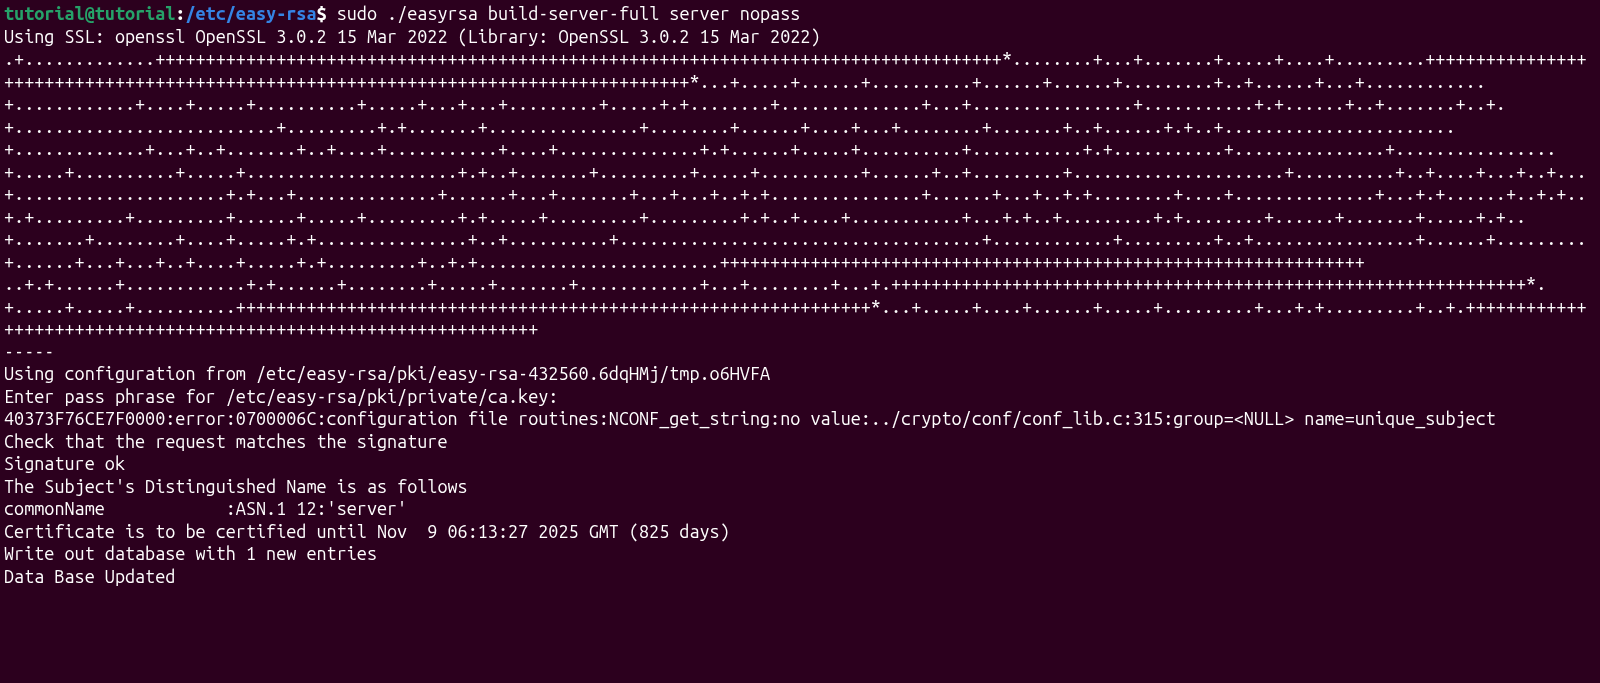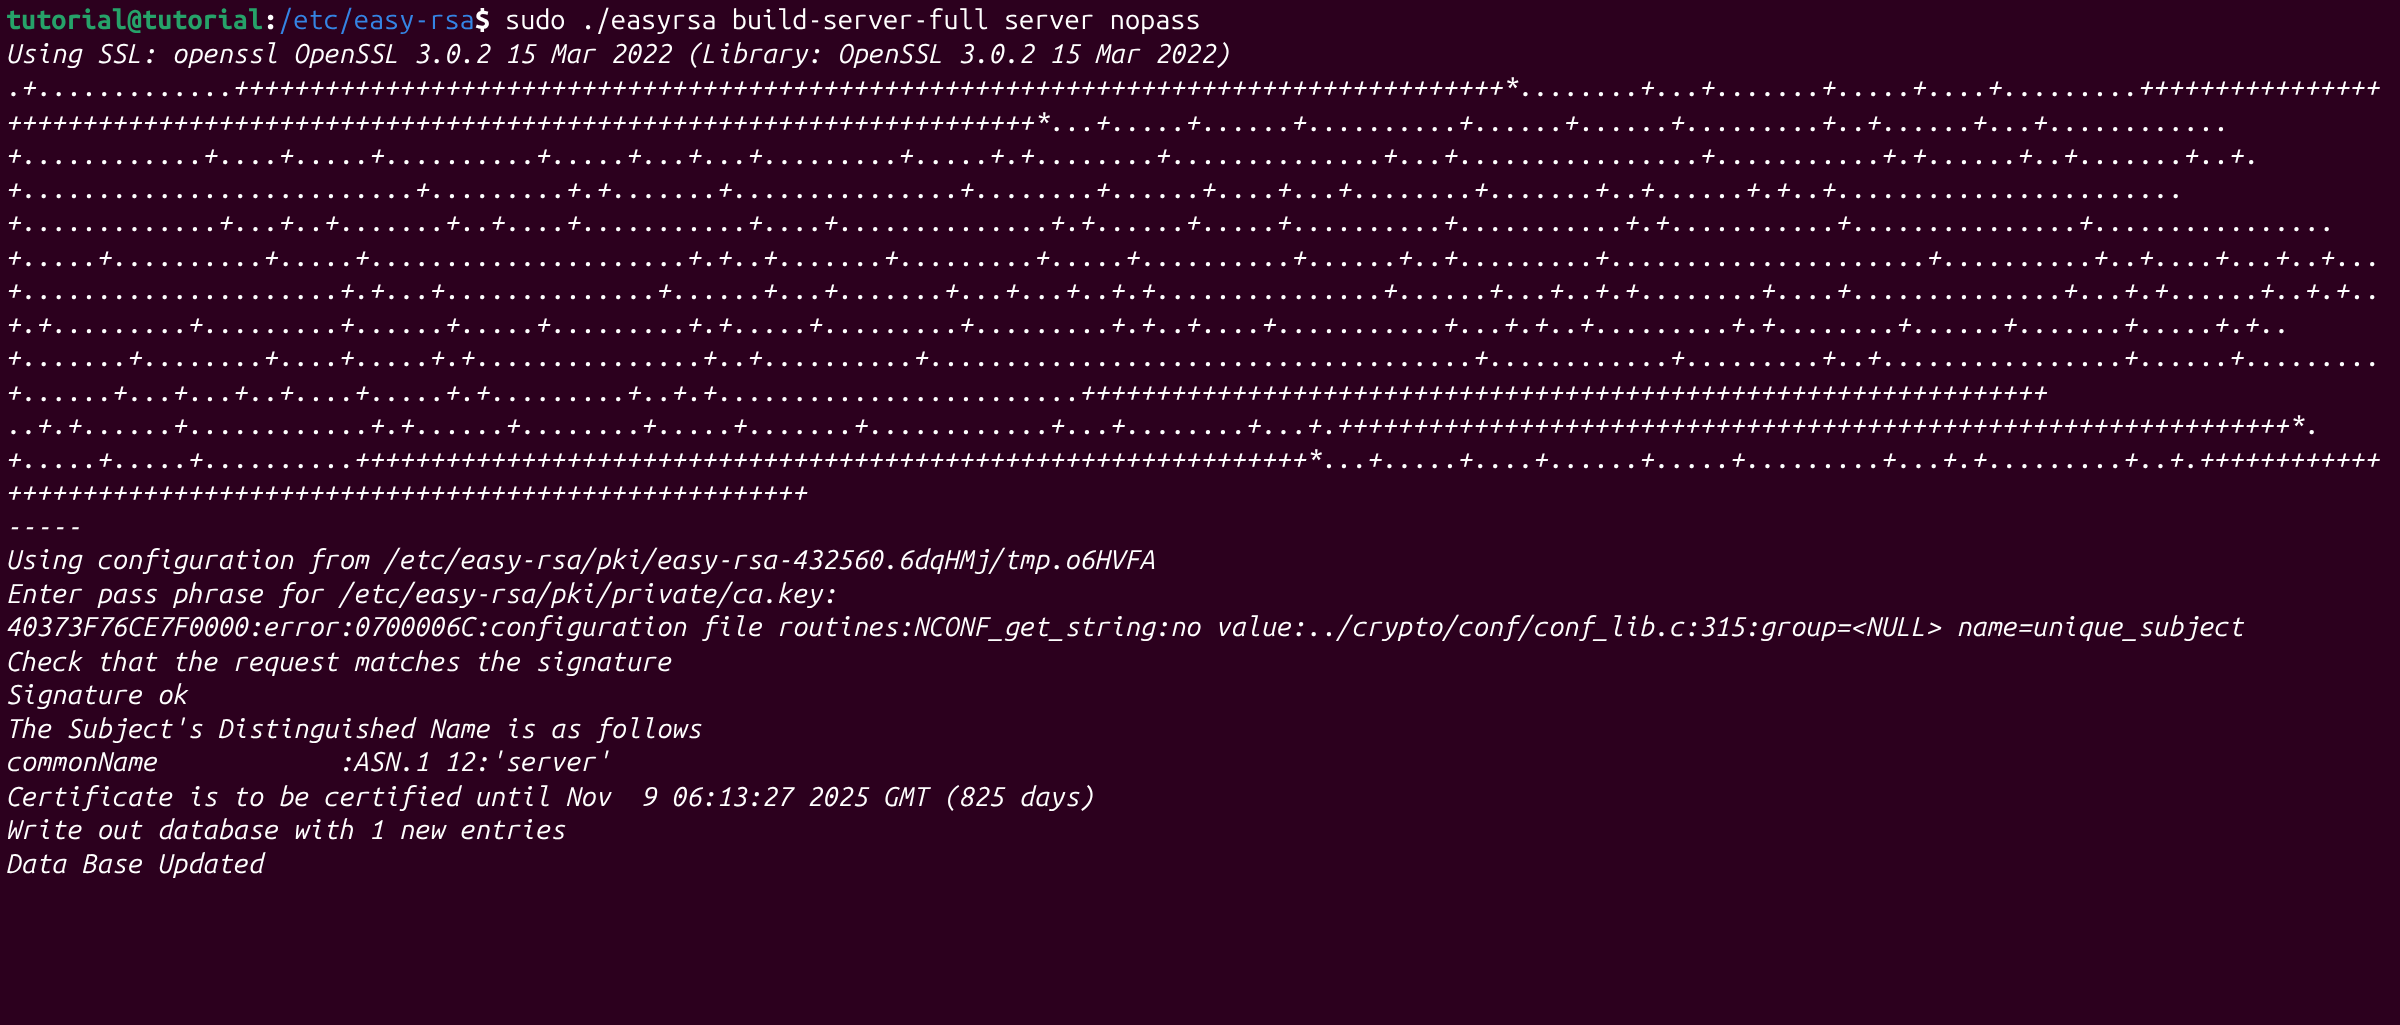--- a/index.html
+++ b/index.html
@@ -13,23 +13,23 @@
     width: 1600px;
     min-height: 683px;
     overflow-x: hidden;
   }
   .terminal {
     padding: 2px 4px;
     white-space: pre-wrap;
     word-break: break-all;
   }
   .prompt-user { color: #26a269; font-weight: bold; }
-  .prompt-path { color: #3584e4; font-weight: normal; }
+  .prompt-path { color: #3584e4; font-weight: bold; }
   .prompt-sep  { color: #ffffff; font-weight: bold; }
   .prompt-dollar { color: #ffffff; font-weight: bold; }
   .cmd { color: #ffffff; text-align: center; }
-  .out { color: #ffffff; display: block; font-style: italic; }
+  .out { color: #ffffff; display: block; }
 </style>
 </head>
 <body>
 
 <div class="terminal"><span><span class="prompt-user">tutorial@tutorial</span><span class="prompt-sep">:</span><span class="prompt-path">/etc/easy-rsa</span><span class="prompt-dollar">$ </span><span class="cmd">sudo ./easyrsa build-server-full server nopass</span></span>
 <span class="out">Using SSL: openssl OpenSSL 3.0.2 15 Mar 2022 (Library: OpenSSL 3.0.2 15 Mar 2022)</span><span class="out">.+.............++++++++++++++++++++++++++++++++++++++++++++++++++++++++++++++++++++++++++++++++++++*........+...+.......+.....+....+.........++++++++++++++++++++++++++++++++++++++++++++++++++++++++++++++++++++++++++++++++++++*...+.....+......+..........+......+......+.........+..+......+...+............+............+....+.....+..........+.....+...+...+.........+.....+.+........+..............+...+................+...........+.+......+..+.......+..+.+..........................+.........+.+.......+...............+........+......+....+...+........+.......+..+......+.+..+.......................+.............+...+..+.......+..+....+...........+....+..............+.+......+.....+..........+...........+.+...........+...............+................+.....+..........+.....+.....................+.+..+.......+.........+.....+..........+......+..+.........+.....................+..........+..+....+...+..+...+.....................+.+...+..............+......+...+.......+...+...+..+.+...............+......+...+..+.+........+....+..............+...+.+......+..+.+..+.+.........+.........+......+.....+.........+.+.....+.........+.........+.+..+....+...........+...+.+..+.........+.+........+......+.......+.....+.+..+.......+........+....+.....+.+...............+..+..........+....................................+............+.........+..+................+......+.........+......+...+...+..+....+.....+.+.........+..+.+........................++++++++++++++++++++++++++++++++++++++++++++++++++++++++++++++++</span><span class="out">..+.+......+............+.+......+........+.....+.......+............+...+........+...+.+++++++++++++++++++++++++++++++++++++++++++++++++++++++++++++++*.+.....+.....+..........+++++++++++++++++++++++++++++++++++++++++++++++++++++++++++++++*...+.....+....+......+.....+.........+...+.+.........+..+.+++++++++++++++++++++++++++++++++++++++++++++++++++++++++++++++++</span><span class="out">-----</span><span class="out">Using configuration from /etc/easy-rsa/pki/easy-rsa-432560.6dqHMj/tmp.o6HVFA</span><span class="out">Enter pass phrase for /etc/easy-rsa/pki/private/ca.key:</span><span class="out">40373F76CE7F0000:error:0700006C:configuration file routines:NCONF_get_string:no value:../crypto/conf/conf_lib.c:315:group=&lt;NULL&gt; name=unique_subject</span><span class="out">Check that the request matches the signature</span><span class="out">Signature ok</span><span class="out">The Subject's Distinguished Name is as follows</span><span class="out">commonName            :ASN.1 12:'server'</span><span class="out">Certificate is to be certified until Nov  9 06:13:27 2025 GMT (825 days)</span><span class="out"></span><span class="out">Write out database with 1 new entries</span><span class="out">Data Base Updated</span></div>
 
 </body></html>

